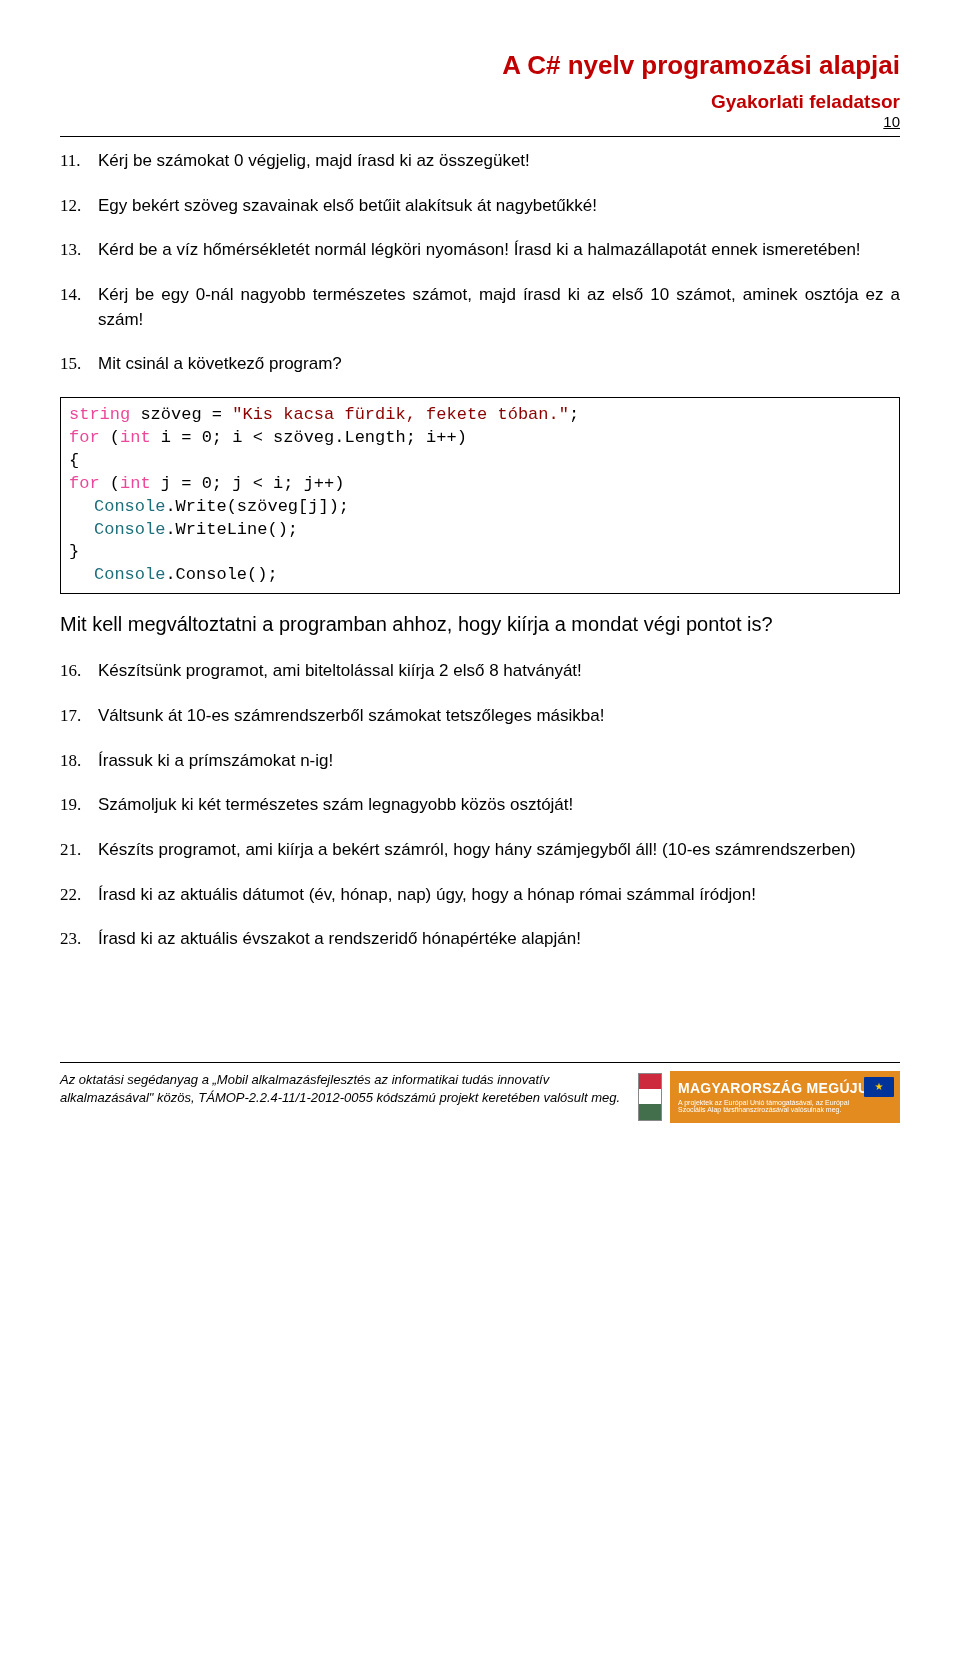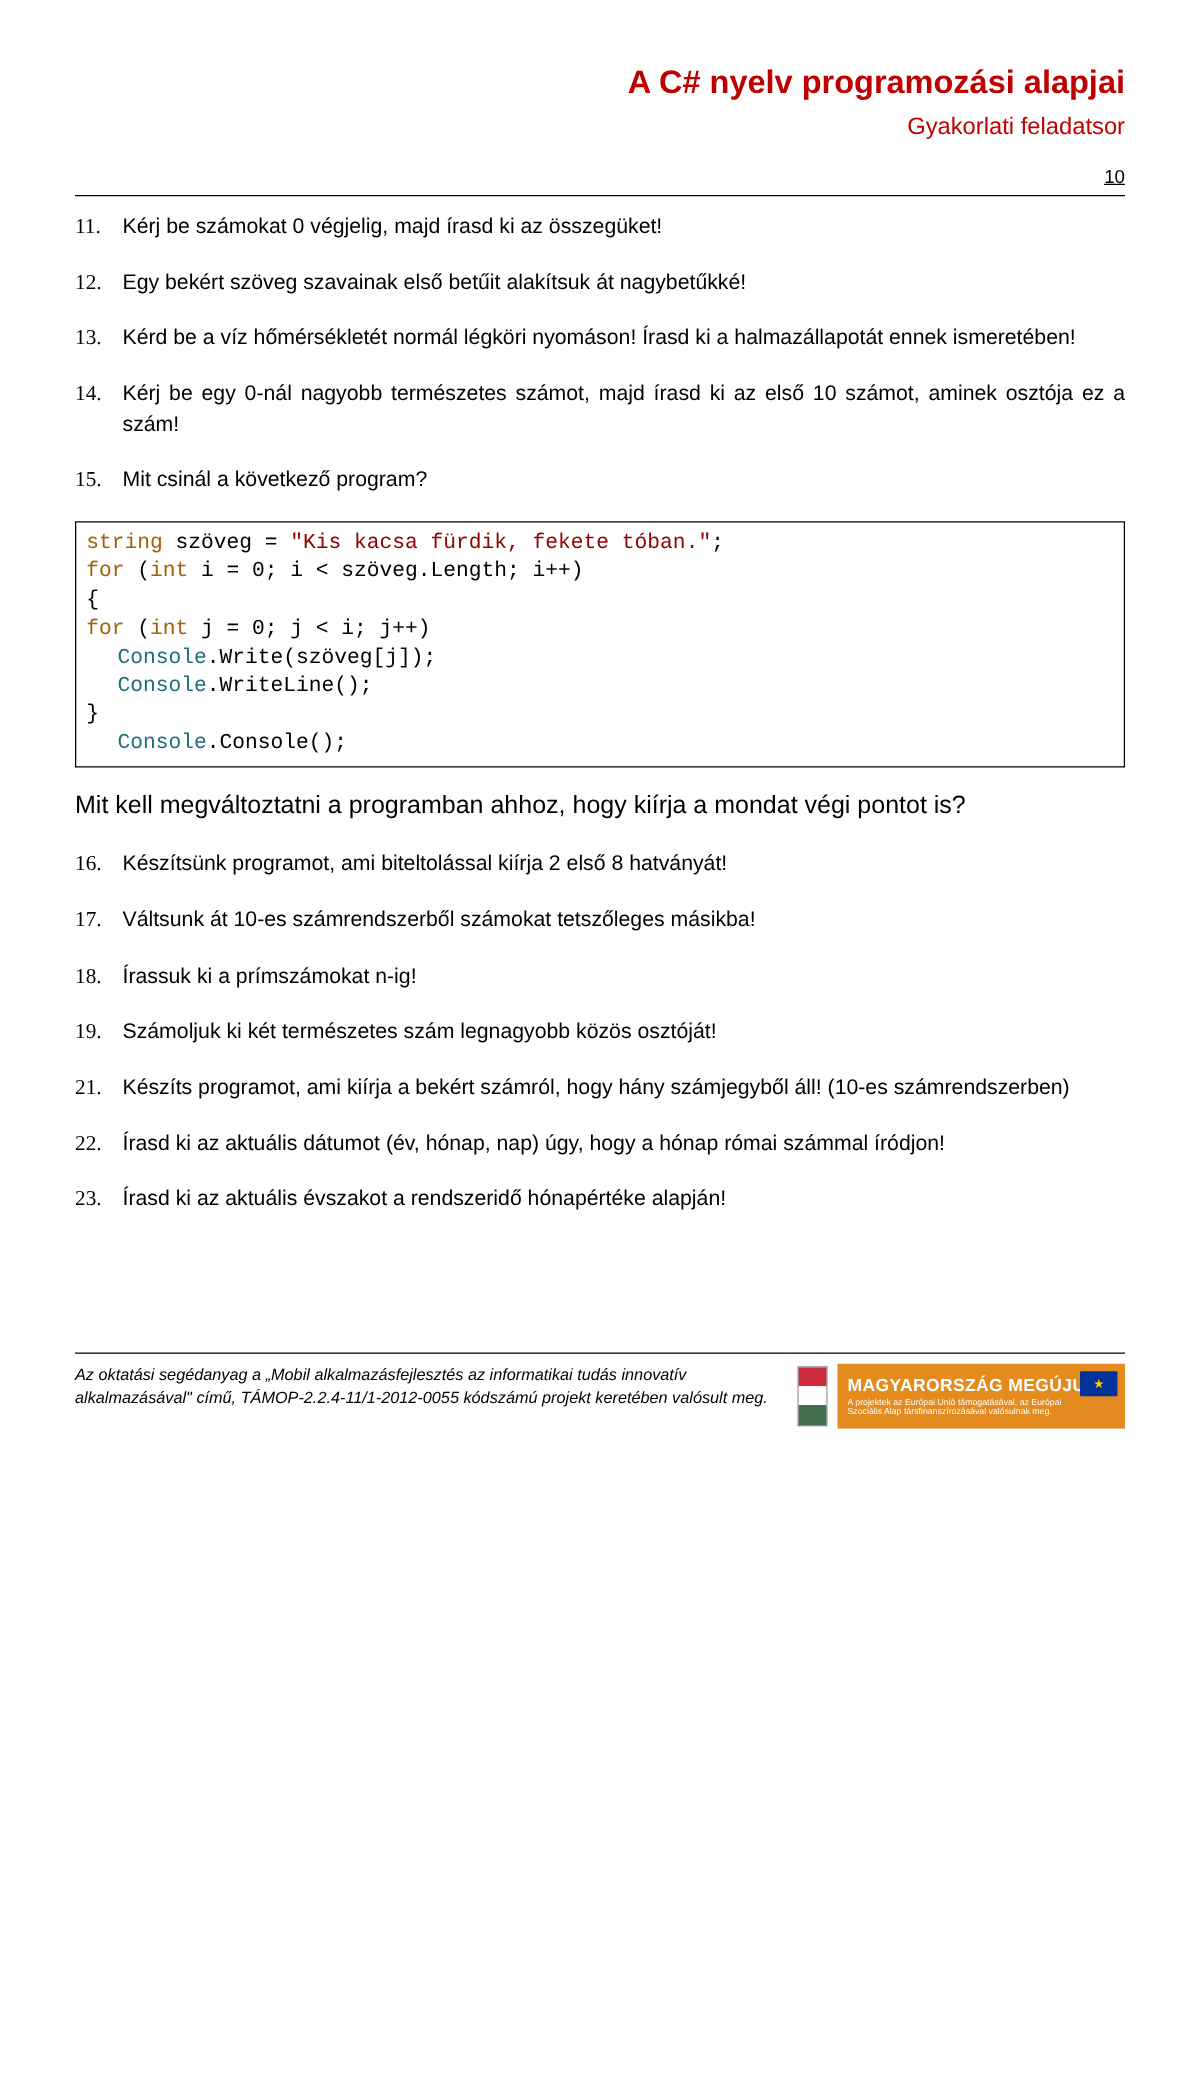--- a/index.html
+++ b/index.html
@@ -18,23 +18,23 @@
     margin-bottom: 6px;
   }
   .header .title1 {
     color: #c00000;
     font-weight: bold;
     font-size: 26px;
     margin: 0 0 10px 0;
   }
   .header .title2 {
     color: #c00000;
-    font-weight: normal;
+    font-weight: bold;
     font-size: 19px;
-    margin: 0 0 20px 0;
+    margin: 0 0 0 0;
   }
   .page-num {
     color: #000;
     font-size: 15px;
     text-align: right;
     margin: 0 0 2px 0;
     text-decoration: underline;
   }
   .rule {
     border: 0;
@@ -57,21 +57,21 @@
   }
   .codebox {
     border: 1px solid #000;
     padding: 6px 8px 6px 8px;
     margin: 8px 0 16px 0;
     font-family: "Courier New", monospace;
     font-size: 17px;
     line-height: 1.35;
     white-space: pre;
   }
-  .kw { color: #a16207; }
+  .kw { color: #ec4899; }
   .str { color: #8b0000; }
   .cls { color: #1e6e7a; margin-left: 25px; }
   .subpara {
     font-size: 20px;
     line-height: 1.45;
     margin: 0 0 20px 0;
     text-align: justify;
   }
   .footer {
     margin-top: 110px;
@@ -212,21 +212,21 @@
     <div class="num">22.</div>
     <div class="txt">Írasd ki az aktuális dátumot (év, hónap, nap) úgy, hogy a hónap római számmal íródjon!</div>
   </div>
   <div class="item">
     <div class="num">23.</div>
     <div class="txt">Írasd ki az aktuális évszakot a rendszeridő hónapértéke alapján!</div>
   </div>
 
   <div class="footer">
     <div class="footer-text">
-      <span>Az oktatási segédanyag a </span><span class="q">„Mobil alkalmazásfejlesztés az informatikai tudás innovatív alkalmazásával"</span><span> című, </span><span>TÁMOP-2.2.4-11/1-2012-0055</span><span> kódszámú projekt keretében valósult meg.</span>
+      <span>Az oktatási segédanyag a </span><span class="q">„Mobil alkalmazásfejlesztés az informatikai tudás innovatív alkalmazásával"</span><span> közös, </span><span>TÁMOP-2.2.4-11/1-2012-0055</span><span> kódszámú projekt keretében valósult meg.</span>
     </div>
     <div class="footer-badges">
       <div class="flag">
         <div class="r"></div>
           <div class="w"></div>
           <div class="g"></div>
       </div>
       <div class="badge">
         <div class="eu">★</div>
         <div class="big">MAGYARORSZÁG MEGÚJUL</div>

